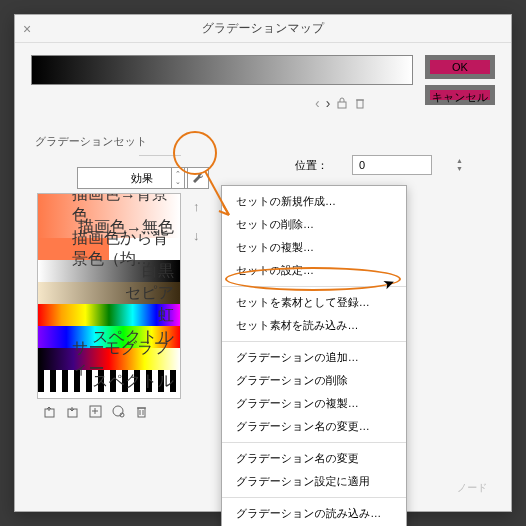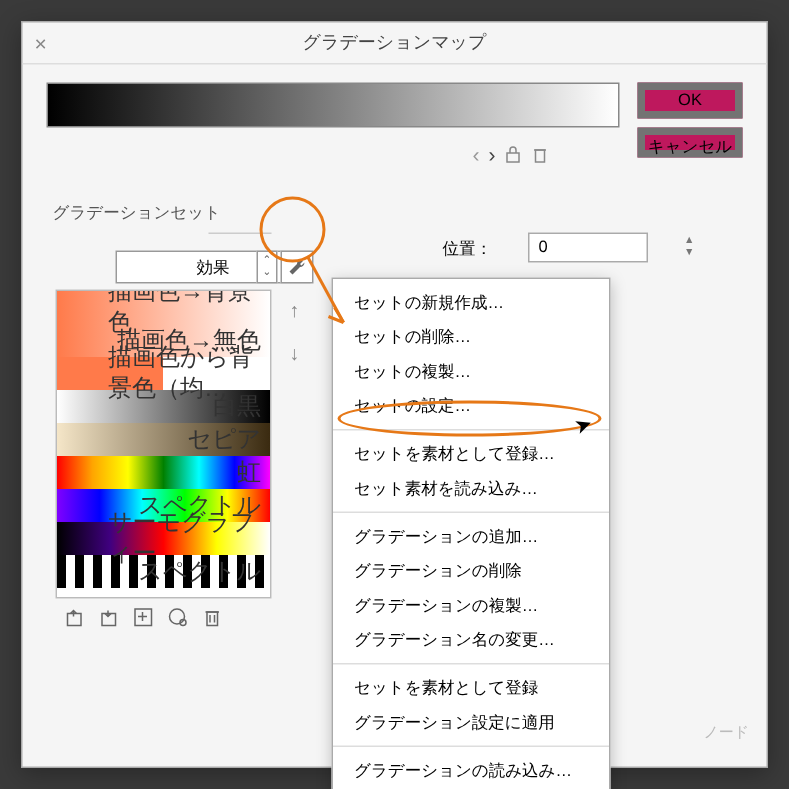--- a/index.html
+++ b/index.html
@@ -30,21 +30,21 @@
 .grad-label { z-index: 1; background: rgba(255,255,255,0.0); padding: 0 2px; }
 .tool-row { position: absolute; top: 362px; left: 28px; display: flex; gap: 10px; color: #666; font-size: 14px; }
 .arrow-col { position: absolute; top: 156px; left: 178px; display: flex; flex-direction: column; gap: 14px; align-items: center; color: #888; font-size: 13px; }
 .context-menu { position: absolute; top: 142px; left: 206px; width: 186px; background: #fff; border: 1px solid #aaa; box-shadow: 0 3px 10px rgba(0,0,0,0.25); padding: 4px 0; font-size: 11px; z-index: 10; }
 .menu-item { padding: 4px 14px; cursor: pointer; white-space: nowrap; }
 .menu-sep { height: 1px; background: #ddd; margin: 4px 0; }
 .highlight-circle { position: absolute; border: 2px solid #e67817; border-radius: 50%; pointer-events: none; z-index: 20; }
 .highlight-oval { position: absolute; border: 2px solid #e67817; border-radius: 50%; pointer-events: none; z-index: 20; }
 .arrow-line { position: absolute; z-index: 15; pointer-events: none; }
 .cursor-arrow { position: absolute; z-index: 30; font-size: 14px; color: #000; transform: rotate(-20deg); }
-.ghost-text { position: absolute; font-size: 10px; color: #bbb; margin-left: 12px; }
+.ghost-text { position: absolute; font-size: 10px; color: #bbb; }
 svg { display: block; }
 </style>
 </head>
 <body>
 
 <div class="dialog">
   <div class="titlebar">
     <span class="close-x">×</span>
     <span>グラデーションマップ</span>
   </div>
@@ -180,21 +180,21 @@
         <div class="menu-item">セットの設定…</div>
         <div class="menu-sep"></div>
         <div class="menu-item">セットを素材として登録…</div>
         <div class="menu-item">セット素材を読み込み…</div>
         <div class="menu-sep"></div>
         <div class="menu-item">グラデーションの追加…</div>
         <div class="menu-item">グラデーションの削除</div>
         <div class="menu-item">グラデーションの複製…</div>
         <div class="menu-item">グラデーション名の変更…</div>
         <div class="menu-sep"></div>
-        <div class="menu-item">セットを素材として登録</div>
+        <div class="menu-item">グラデーション名の変更</div>
         <div class="menu-item">グラデーション設定に適用</div>
         <div class="menu-sep"></div>
         <div class="menu-item">グラデーションの読み込み…</div>
       </div>
 
     <div class="ghost-text" style="top:438px;left:442px">ノード</div>
   </div>
 
   <div class="highlight-circle" style="top:116px;left:158px;width:44px;height:44px"></div>
   <div class="highlight-oval" style="top:252px;left:210px;width:176px;height:24px"></div>

